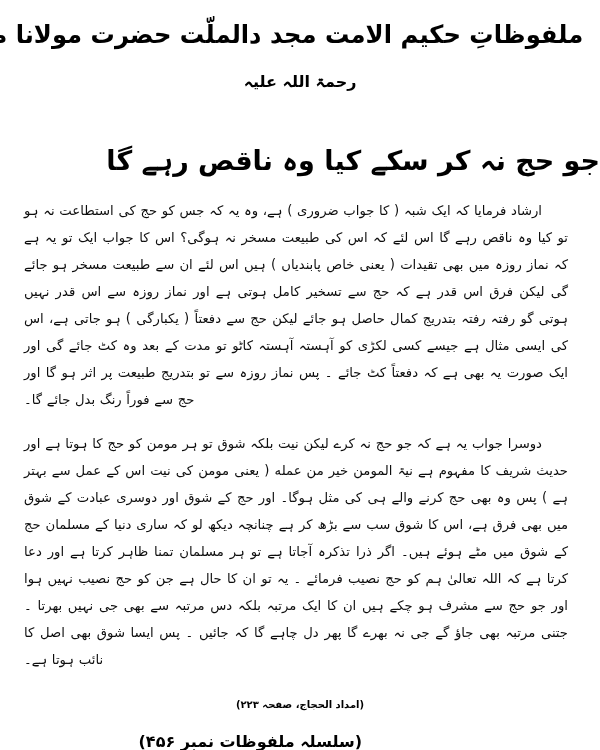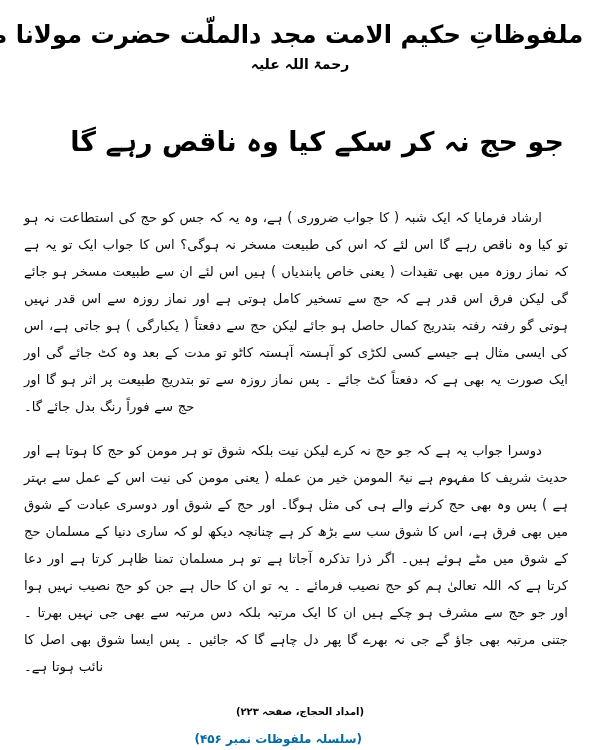--- a/index.html
+++ b/index.html
@@ -36,49 +36,49 @@
     line-height: 1.5;
     letter-spacing: 0.2px;
     direction: rtl;
     unicode-bidi: isolate;
     padding: 0 8px;
     color: #000;
     white-space: nowrap;
     transform: scaleX(0.97);
   }
   .masthead-honorific {
-    margin-top: 0;
-    font-size: 14px;
+    margin-top: 16px;
+    font-size: 16px;
     font-weight: 700;
     line-height: 1.5;
     direction: rtl;
     unicode-bidi: isolate;
     color: #000;
   }
 
   
   .main-heading-wrap {
     margin-top: 46px;
-    text-align: center;
+    text-align: right;
   }
   .main-heading {
     display: inline-block;
     font-size: 27px;
     font-weight: 700;
     line-height: 1.55;
     direction: rtl;
     unicode-bidi: isolate;
     color: #000;
     padding-left: 34px;
     white-space: nowrap;
   }
 
   
   .body-block {
-    margin-top: 42px;
+    margin-top: 16px;
     padding: 0 32px 0 24px;
     direction: rtl;
     unicode-bidi: isolate;
   }
   .para {
     font-size: 13.2px;
     line-height: 27px;
     text-align: justify;
     text-align-last: left;
     direction: rtl;
@@ -116,23 +116,23 @@
     left: 0;
     height: 20px;
     overflow: hidden;
     direction: rtl;
     unicode-bidi: isolate;
   }
   .footer-line {
     position: absolute;
     top: 2px;
     right: 238px;
-    font-size: 12px;
+    font-size: 16px;
     font-weight: 700;
-    color: #0369a1;
+    color: #000000;
     white-space: nowrap;
     direction: rtl;
     unicode-bidi: isolate;
   }
 </style>
 </head>
 <body>
 
 <div class="page">
 

